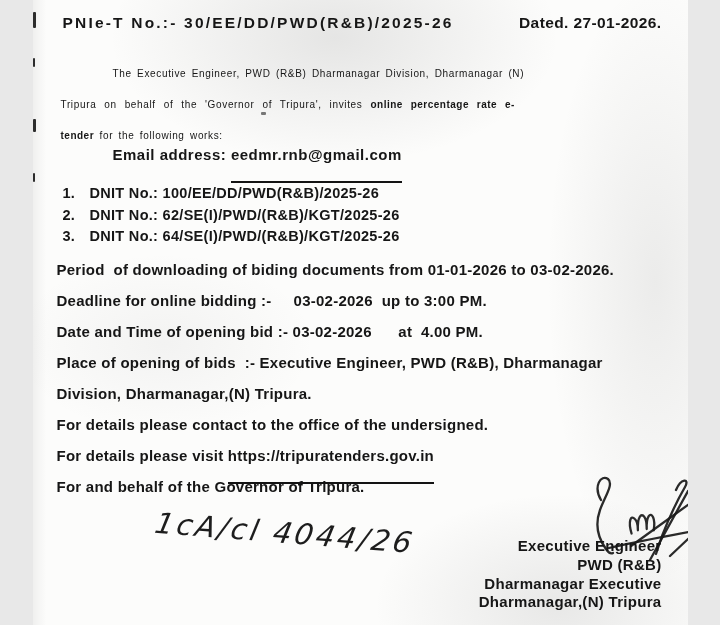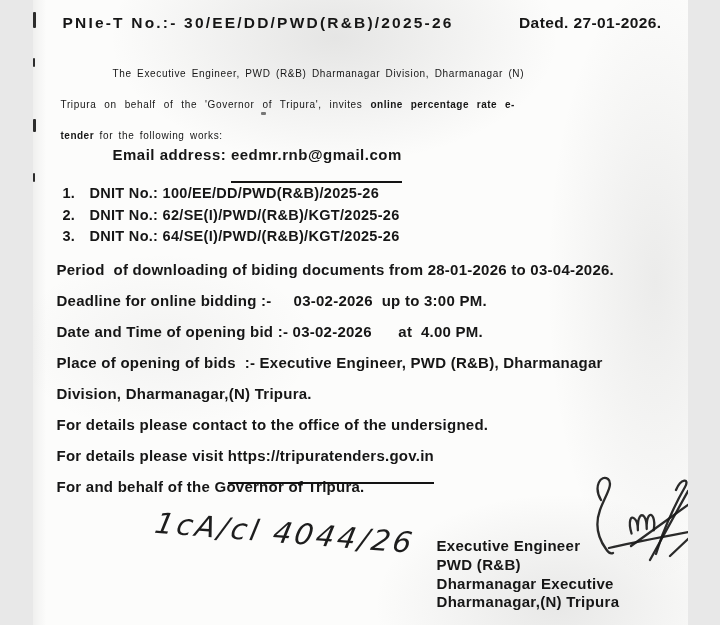--- a/index.html
+++ b/index.html
@@ -51,21 +51,21 @@
   .details p{margin:0 0 16px 0;line-height:15px;white-space:pre-wrap;}
   .handwritten{
     position:absolute;left:126px;top:506px;
     font-family:"DejaVu Sans",sans-serif;font-style:italic;
     font-size:29px;letter-spacing:3px;color:#1d1d1d;
     transform:rotate(4.5deg) skewX(-7deg);transform-origin:left top;
     white-space:nowrap;
   }
   .sig-block{
     position:absolute;right:26px;top:537px;width:225px;
-    text-align:left;font-weight:bold;font-size:15px;line-height:18.8px;
+    text-align:right;font-weight:bold;font-size:15px;line-height:18.8px;
     letter-spacing:0.3px;
   }
   .signature-svg{position:absolute;left:540px;top:466px;}
   .signature-svg path{stroke:#1a1a1a;stroke-width:2.3;fill:none;stroke-linecap:round;stroke-linejoin:round;opacity:0.93;}
   .speck{position:absolute;background:#2c2c2c;border-radius:1px;}
   .speck.s1{left:0;top:12px;width:3px;height:16px;}
   .speck.s2{left:0;top:58px;width:2px;height:9px;}
   .speck.s3{left:0;top:119px;width:3px;height:13px;}
   .speck.s4{left:0;top:173px;width:2px;height:9px;}
   .speck.s5{left:228px;top:112px;width:5px;height:3px;background:#777;}
@@ -106,21 +106,21 @@
         <span class="num">2.</span>
         <span>DNIT No.: 62/SE(I)/PWD/(R&amp;B)/KGT/2025-26</span>
       </li>
     <li>
         <span class="num">3.</span>
         <span>DNIT No.: 64/SE(I)/PWD/(R&amp;B)/KGT/2025-26</span>
       </li>
   </ol>
 
   <div class="details">
-    <p>Period  of downloading of biding documents from 28-01-2026 to 03-04-2026.</p>
+    <p>Period  of downloading of biding documents from 01-01-2026 to 03-02-2026.</p>
     <p>Deadline for online bidding :-     03-02-2026  up to 3:00 PM.</p>
     <p>Date and Time of opening bid :- 03-02-2026      at  4.00 PM.</p>
     <p>Place of opening of bids  :- Executive Engineer, PWD (R&amp;B), Dharmanagar</p>
     <p>Division, Dharmanagar,(N) Tripura.</p>
     <p>For details please contact to the office of the undersigned.</p>
     <p><span>For details please visit </span><span class="underlined">https://tripuratenders.gov.in</span></p>
     <p>For and behalf of the Governor of Tripura.</p>
   </div>
 
   <div class="handwritten">1cA/cl 4044/26</div>

